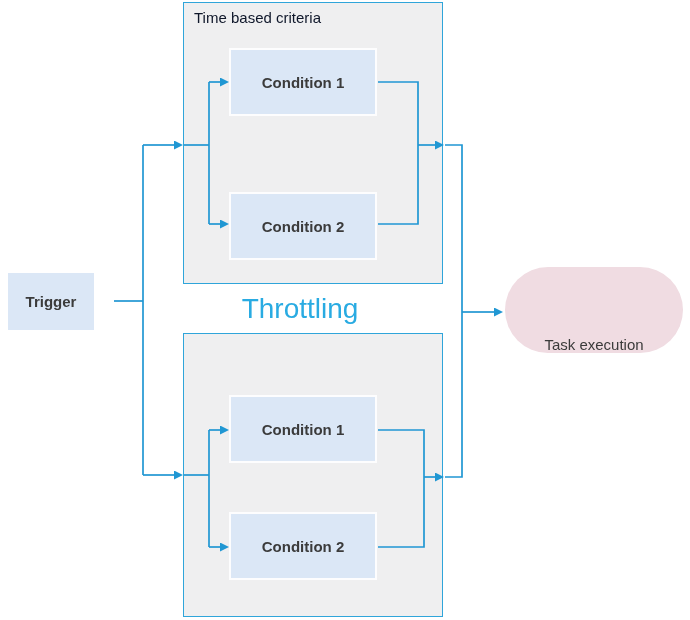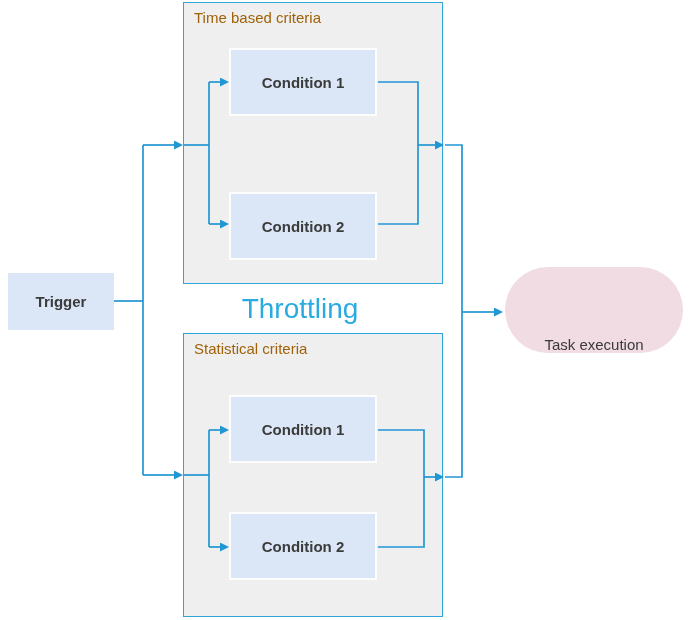--- a/index.html
+++ b/index.html
@@ -24,21 +24,21 @@
     height: 282px;
     background: #efeff0;
     border: 1.5px solid #2fa5da;
     box-sizing: border-box;
   }
   .group-title {
     position: absolute;
     left: 10px;
     top: 6px;
     font-size: 15px;
-    color: #a16207;
+    color: #0f172a;
     white-space: nowrap;
   }
 
   
   .node {
     position: absolute;
     background: #dbe7f6;
     display: flex;
     align-items: center;
     justify-content: center;
@@ -49,21 +49,21 @@
   }
   .condition {
     width: 148px;
     height: 68px;
     border: 2px solid #fdfdfe;
   }
 
   .trigger {
     left: 8px;
     top: 273px;
-    width: 106px;
+    width: 86px;
     height: 57px;
   }
 
   .task {
     position: absolute;
     left: 505px;
     top: 267px;
     width: 178px;
     height: 86px;
     background: #f0dce2;
@@ -108,21 +108,20 @@
       <span>Condition 1</span>
     </div>
     <div class="node condition" style="left:45px; top:189px;">
       <span>Condition 2</span>
     </div>
   </div>
 
   <div class="throttling">Throttling</div>
 
   <div class="group-box" style="top:333px; height:284px;">
-    <div class="group-title">Statistical criteria</div>
     <div class="node condition" style="left:45px; top:61px;">
       <span>Condition 1</span>
     </div>
     <div class="node condition" style="left:45px; top:178px;">
       <span>Condition 2</span>
     </div>
   </div>
 
   <div class="task">
     <span>Task execution</span>

